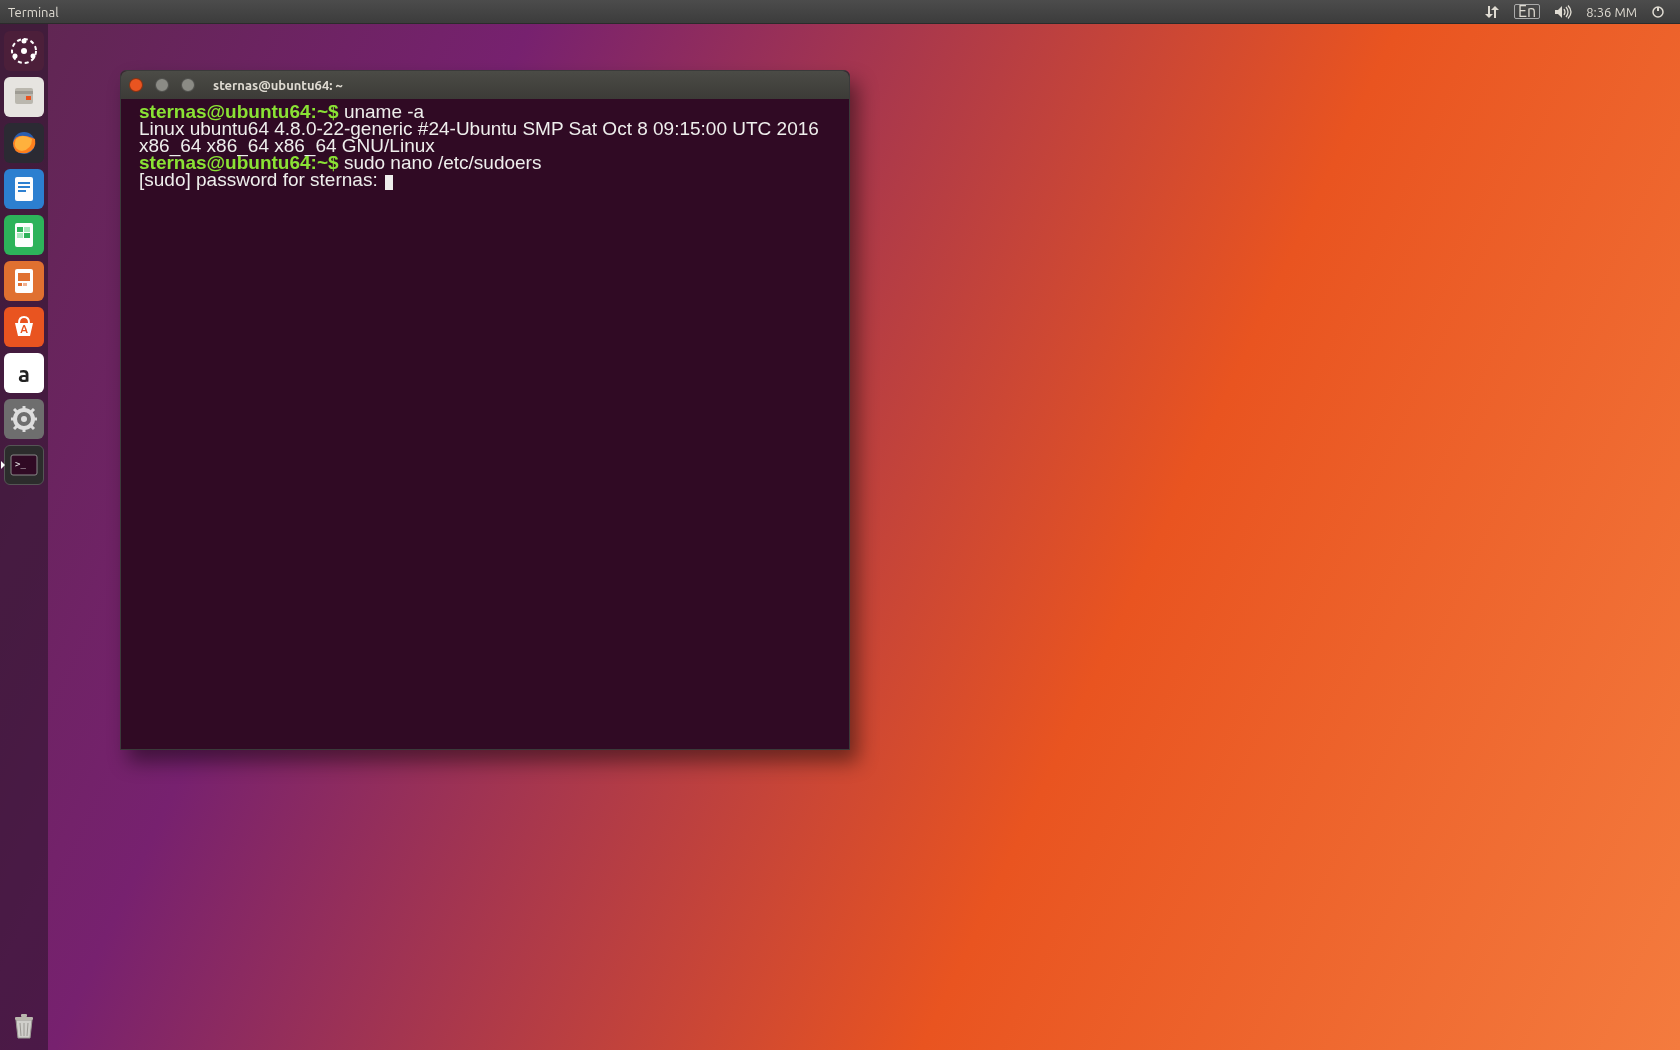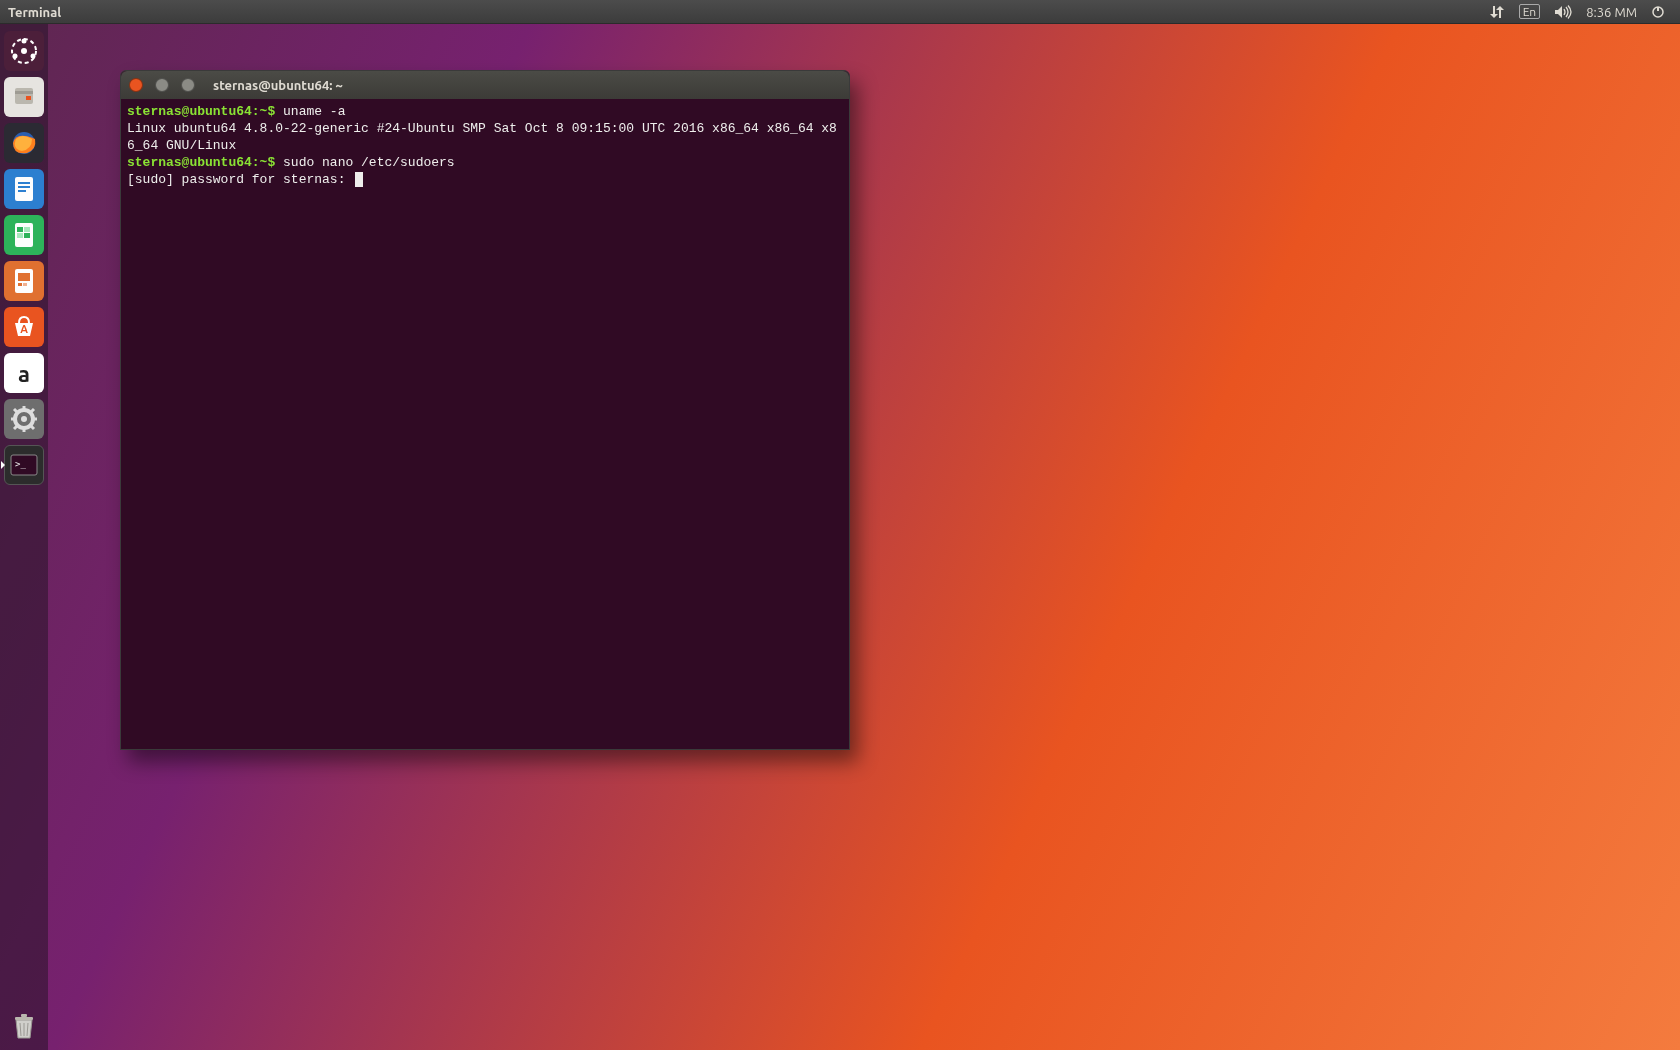--- a/index.html
+++ b/index.html
@@ -19,35 +19,35 @@
   height: 24px;
   background: linear-gradient(#4c4c4c, #3c3c3c);
   color: #dfdbd2;
   display: flex;
   align-items: center;
   font-size: 13px;
   padding: 0 8px;
   z-index: 100;
   border-bottom: 1px solid #2b2b2b;
 }
-.top-panel .app-name { font-weight: bold; }
+.top-panel .app-name { font-weight: normal; }
 .top-panel .spacer { flex: 1; }
 .top-panel .indicator {
   display: inline-flex;
   align-items: center;
   justify-content: center;
   padding: 0 7px;
   height: 100%;
 }
 .top-panel .indicator svg { display:block; }
 .top-panel .lang-box {
   border: 1px solid #aaa;
   border-radius: 2px;
   padding: 0 3px;
-  font-size: 12px;
+  font-size: 16px;
   line-height: 13px;
 }
 
 
 .launcher {
   position: absolute;
   top: 24px; left: 0; bottom: 0;
   width: 48px;
   background: rgba(40, 20, 40, 0.55);
   display: flex;
@@ -118,23 +118,23 @@
 .win-btn {
   width: 14px; height: 14px; border-radius: 50%;
   border: 1px solid rgba(0,0,0,.4);
 }
 .win-close { background: #e95420; }
 .win-min { background: #8b8b85; }
 .win-max { background: #8b8b85; }
 .win-title { margin-left: 6px; }
 .term-body {
   flex: 1;
-  padding: 4px 6px;
-  font-family: Liberation Mono, monospace;
-  font-size: 13px;
+  padding: 4px 18px;
+  font-family: Liberation Sans, sans-serif;
+  font-size: 19px;
   line-height: 17px;
   color: #eeeeec;
   white-space: pre-wrap;
   word-break: break-all;
   overflow: hidden;
 }
 .prompt { color: #8ae234; font-weight: bold; }
 .cmd { color: #eeeeec; }
 .cursor {
   display: inline-block;

